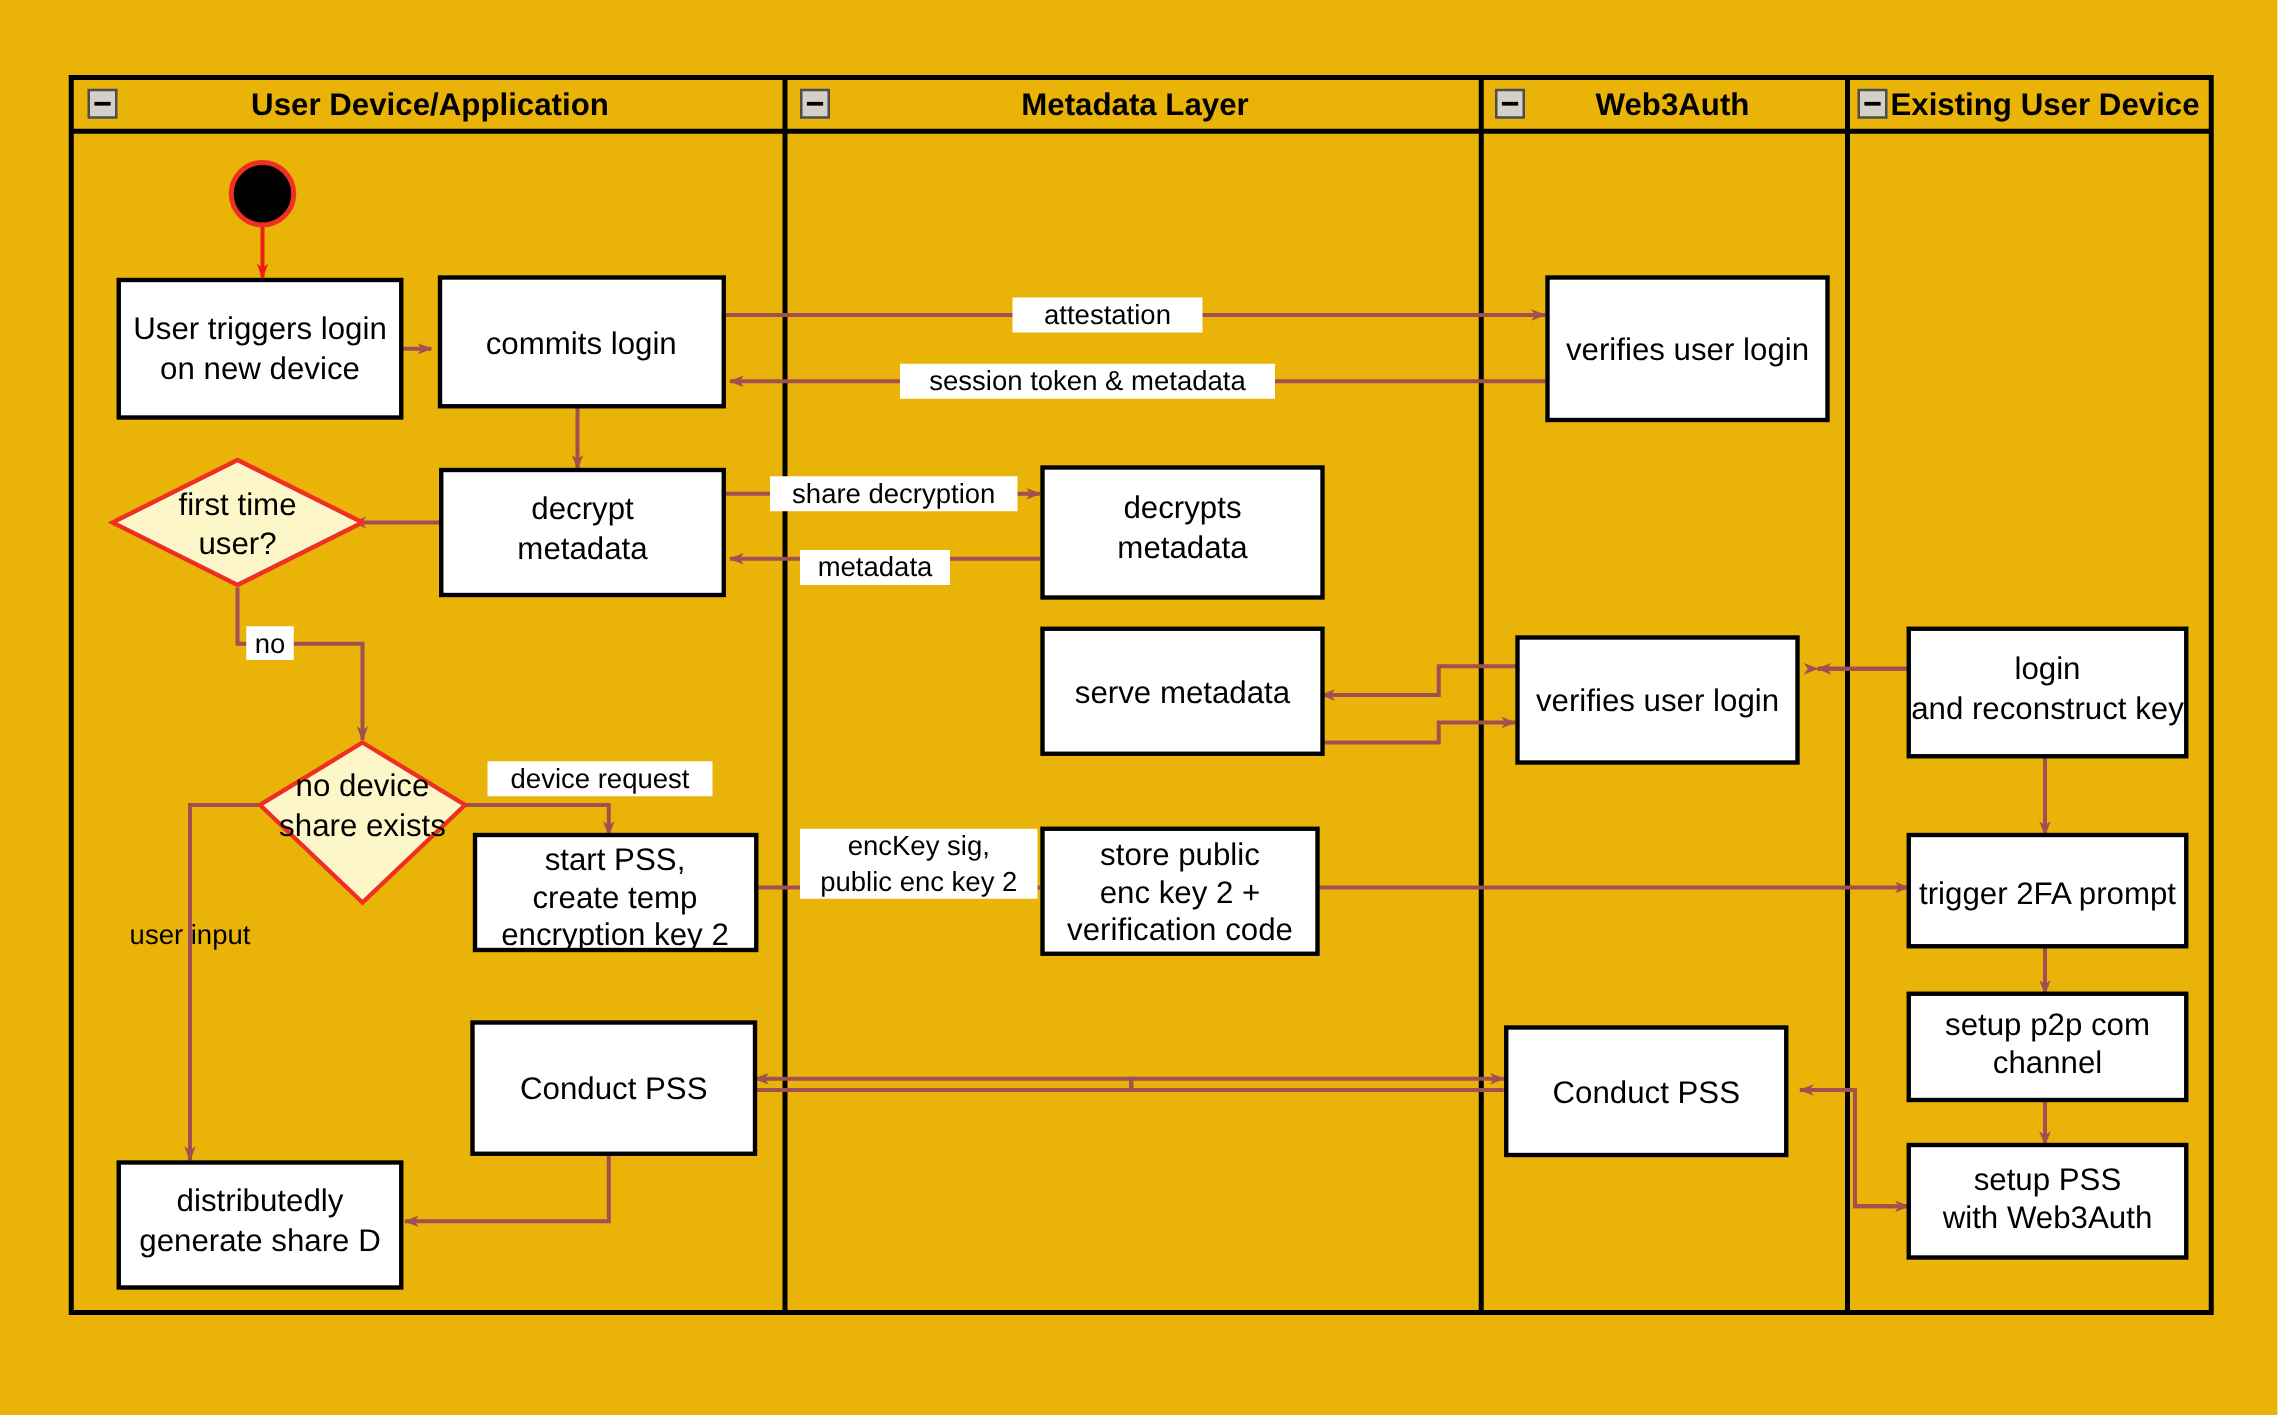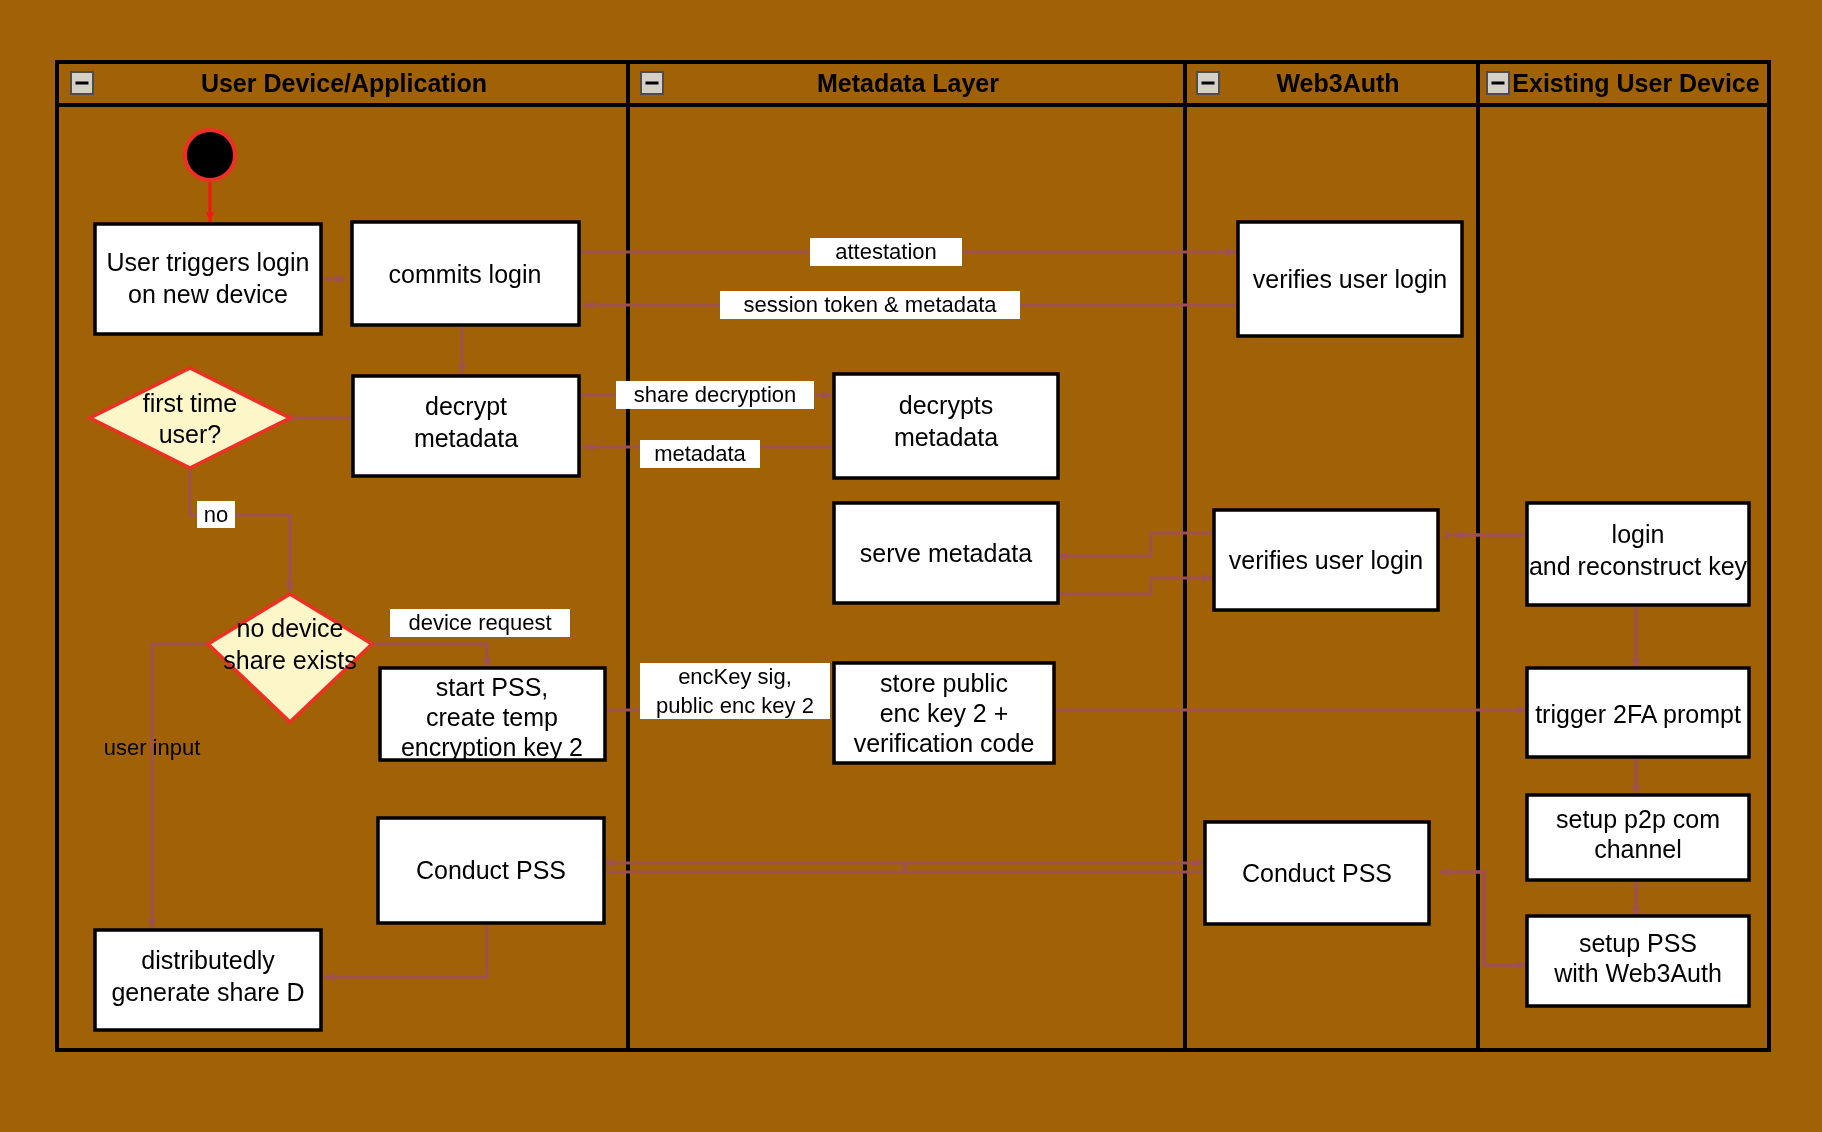--- a/index.html
+++ b/index.html
@@ -5,21 +5,21 @@
   html, body {
     margin: 0;
     padding: 0;
     background: #ffffff;
     font-family: "Liberation Sans", sans-serif;
   }
   #stage {
     position: relative;
     width: 1822px;
     height: 1132px;
-    background: #a16207;
+    background: #eab308;
     overflow: hidden;
   }
   svg#diagram {
     position: absolute;
     left: 0;
     top: 0;
     width: 1822px;
     height: 1132px;
   }
   .lane-title {

